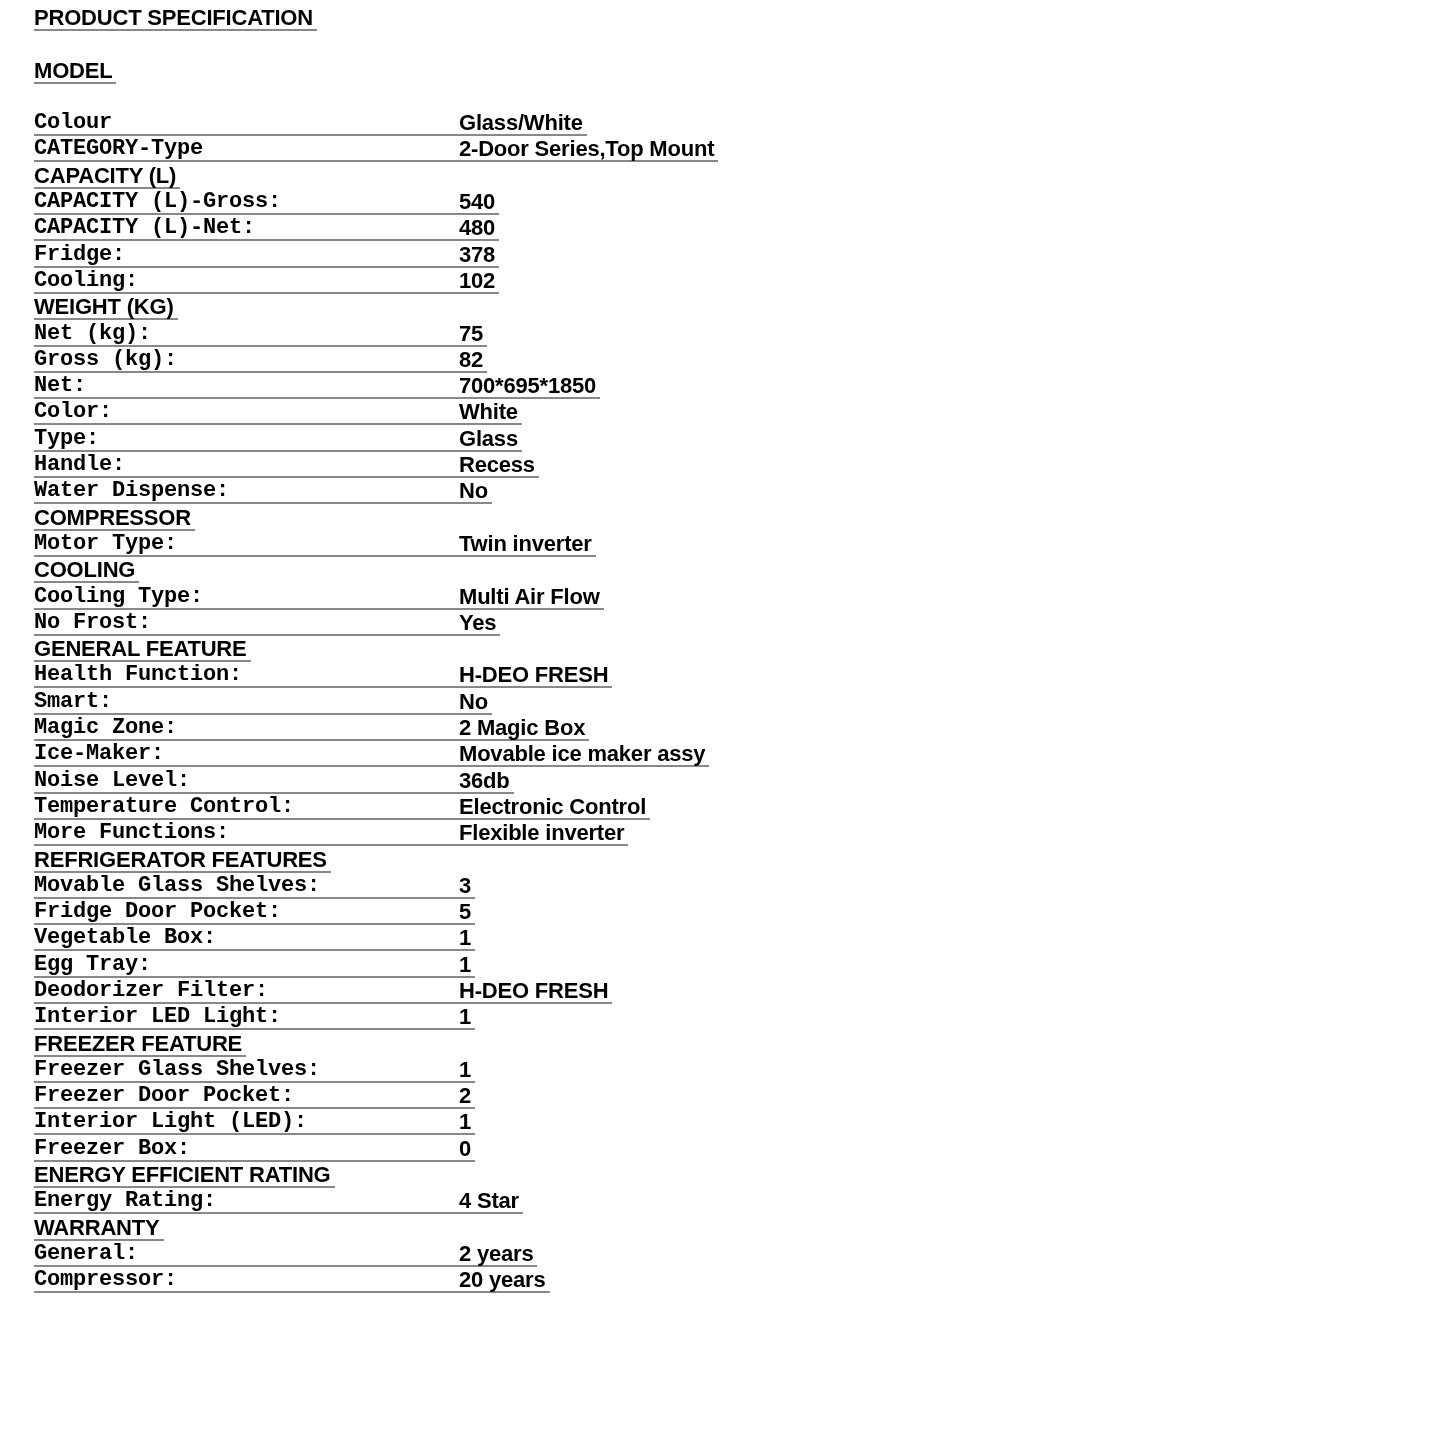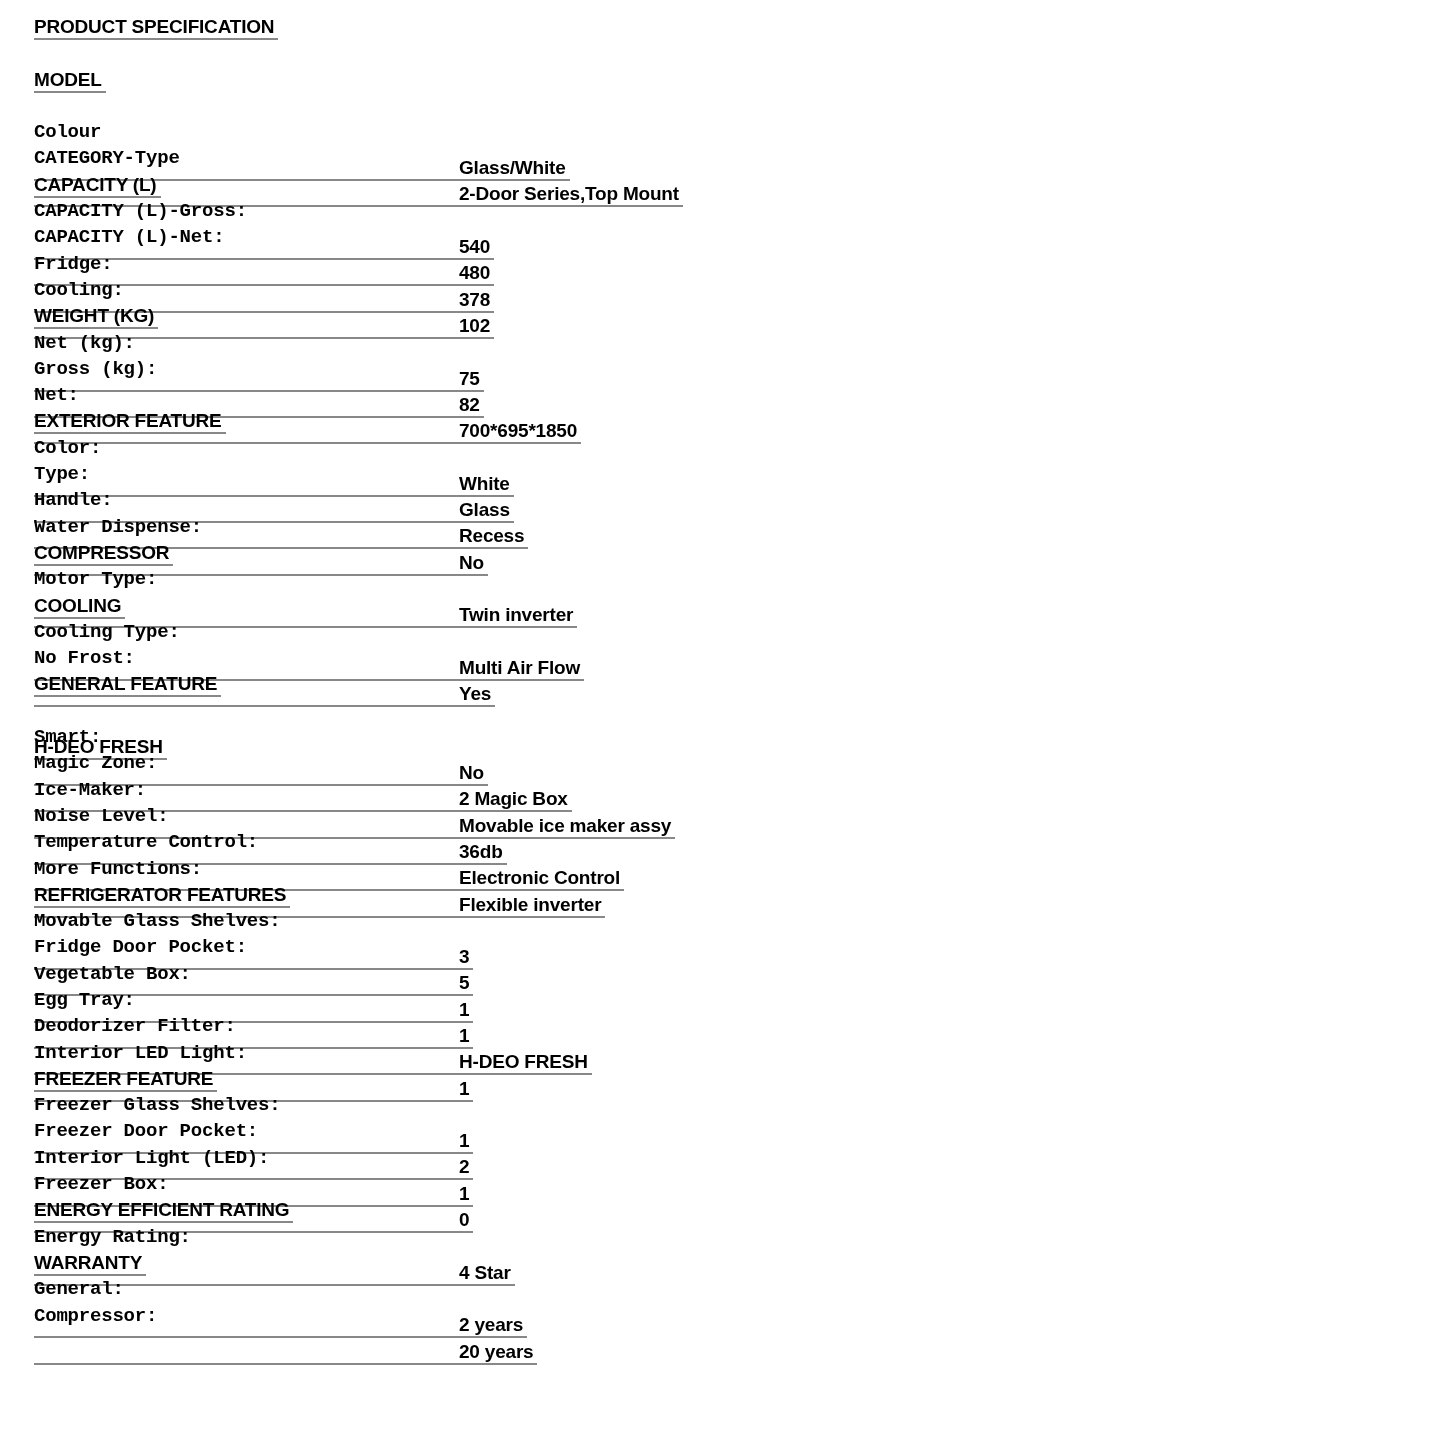--- a/index.html
+++ b/index.html
@@ -7,24 +7,24 @@
     padding: 0;
     background: #ffffff;
   }
   body {
     width: 1440px;
     height: 1440px;
     overflow: hidden;
   }
   .doc {
     box-sizing: border-box;
-    padding: 17px 0 0 34px;
+    padding: 8px 0 0 34px;
     font-family: "Liberation Sans", sans-serif;
     font-weight: 700;
-    font-size: 19px;
+    font-size: 22px;
     color: #000000;
     letter-spacing: -0.2px;
   }
   .line {
     height: 26.3px;
   }
   .spacer {
     height: 26.3px;
   }
   .inner {
@@ -36,21 +36,20 @@
     padding-right: 4px;
     white-space: nowrap;
   }
   .row-label {
     width: 425px;
     flex: 0 0 425px;
     font-family: Liberation Mono, monospace;
   }
   .row-value {
     white-space: nowrap;
-    margin-top: 36px;
   }
 </style>
 </head>
 <body>
 
 <div class="doc">
 
   <div class="line">
     <div class="inner">PRODUCT SPECIFICATION</div>
   </div>
@@ -128,23 +127,20 @@
 
 
 
   <div class="line">
     <div class="inner">
       <span class="row-label">Net:</span>
       <span class="row-value">700*695*1850</span>
     </div>
   </div>
 
-  <div class="line">
-    <div class="inner">EXTERIOR FEATURE</div>
-  </div>
 
   <div class="line">
     <div class="inner">
       <span class="row-label">Color:</span>
       <span class="row-value">White</span>
     </div>
   </div>
 
   <div class="line">
     <div class="inner">
@@ -195,20 +191,21 @@
       <span class="row-value">Yes</span>
     </div>
   </div>
 
   <div class="line">
     <div class="inner">GENERAL FEATURE</div>
   </div>
 
   <div class="line">
     <div class="inner">
+      <span class="row-label">Health Function:</span>
       <span class="row-value">H-DEO FRESH</span>
     </div>
   </div>
 
   <div class="line">
     <div class="inner">
       <span class="row-label">Smart:</span>
       <span class="row-value">No</span>
     </div>
   </div>

